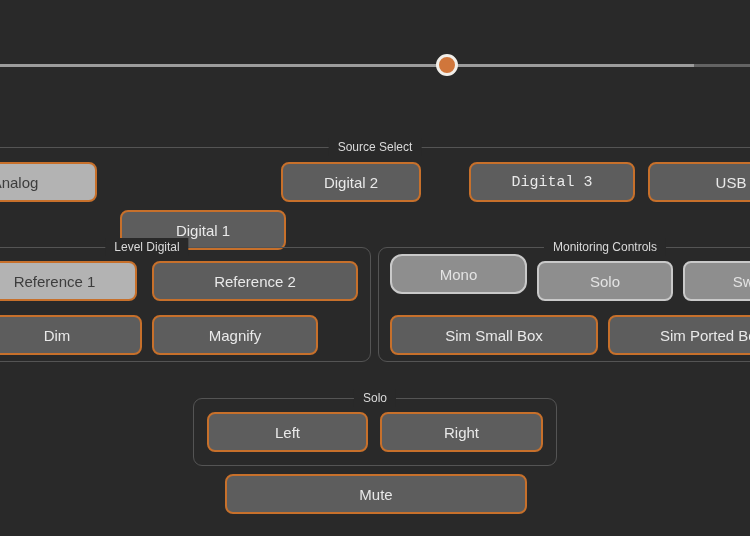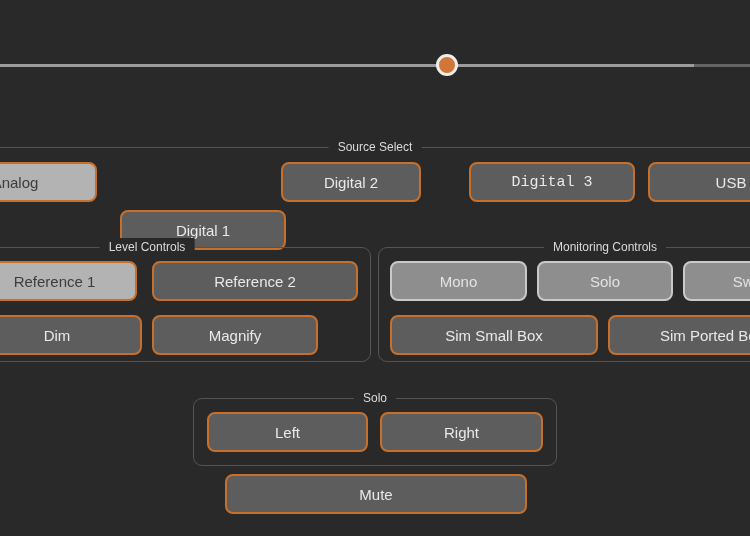--- a/index.html
+++ b/index.html
@@ -50,21 +50,21 @@
 
   
   #grp-level    { left:-30px; top:247px; width:401px; height:115px; }
   #btn-ref1     { left:-28px; top:261px; width:165px; }
   #btn-ref2     { left:152px; top:261px; width:206px;text-align:right; }
   #btn-dim      { left:-28px; top:315px; width:170px; }
   #btn-magnify  { left:152px; top:315px; width:166px; }
 
   
   #grp-mon      { left:378px; top:247px; width:420px; height:115px; }
-  #btn-mono     { left:390px; top:261px; width:137px; }
+  #btn-mono     { left:390px; top:254px; width:137px;border-radius:12px; }
   #btn-side     { left:537px; top:261px; width:136px; }
   #btn-swap     { left:683px; top:261px; width:137px; }
   #btn-simsmall { left:390px; top:315px; width:208px;text-align:center; }
   #btn-simported{ left:608px; top:315px; width:208px; }
 
   
   #grp-solo     { left:193px; top:398px; width:364px; height:68px; }
   #btn-left     { left:207px; top:412px; width:161px; }
   #btn-right    { left:380px; top:412px; width:163px; }
 
@@ -83,21 +83,21 @@
   <div class="rule" style="left:0; right:0; top:147px;"></div>
   <div class="legend" style="left:375px; top:138px;">Source Select</div>
 
   <div id="btn-analog" class="btn selected">Analog</div>
   <div id="btn-d1" class="btn dark">Digital 1</div>
   <div id="btn-d2" class="btn dark">Digital 2</div>
   <div id="btn-d3" class="btn dark">Digital 3</div>
   <div id="btn-usb" class="btn dark">USB</div>
 
   <div id="grp-level" class="group"></div>
-  <div class="legend" style="left:147px; top:238px;">Level Controls</div>
+  <div class="legend" style="left:147px; top:238px;">Level Digital</div>
 
   <div id="btn-ref1" class="btn selected">Reference 1</div>
   <div id="btn-ref2" class="btn dark">Reference 2</div>
   <div id="btn-dim" class="btn dark">Dim</div>
   <div id="btn-magnify" class="btn dark">Magnify</div>
 
   <div id="grp-mon" class="group"></div>
   <div class="legend" style="left:605px; top:238px;">Monitoring Controls</div>
 
   <div id="btn-mono" class="btn light">Mono</div>

